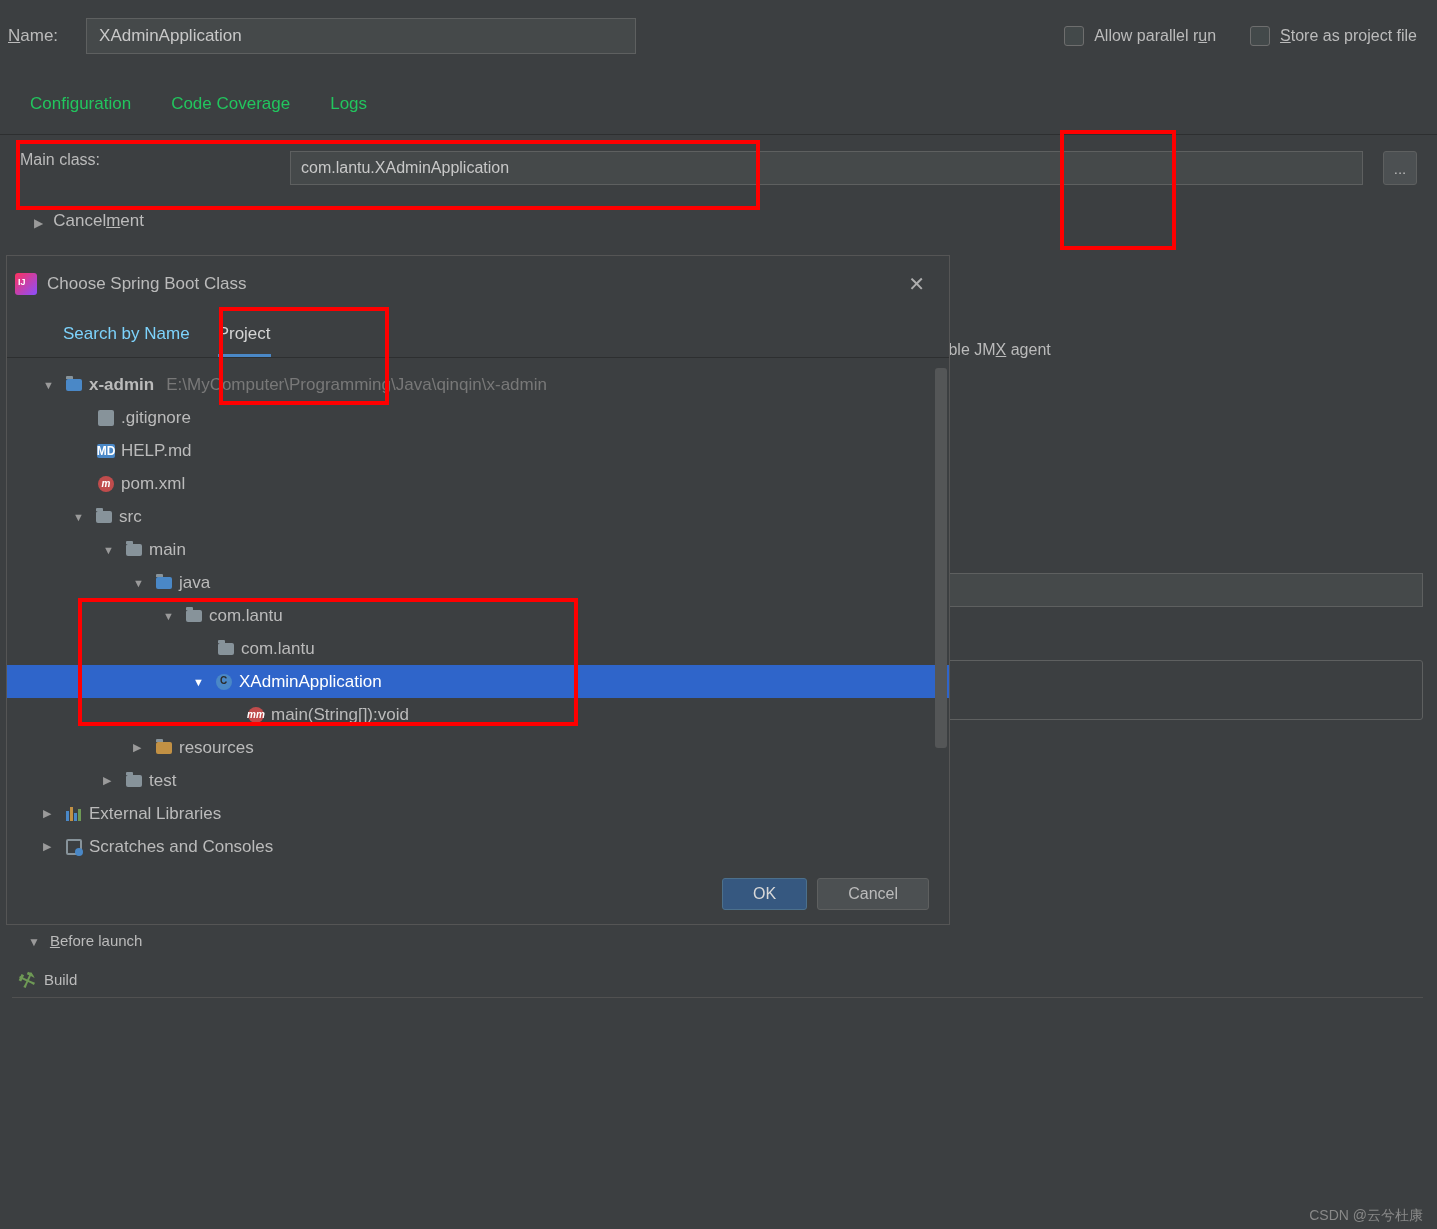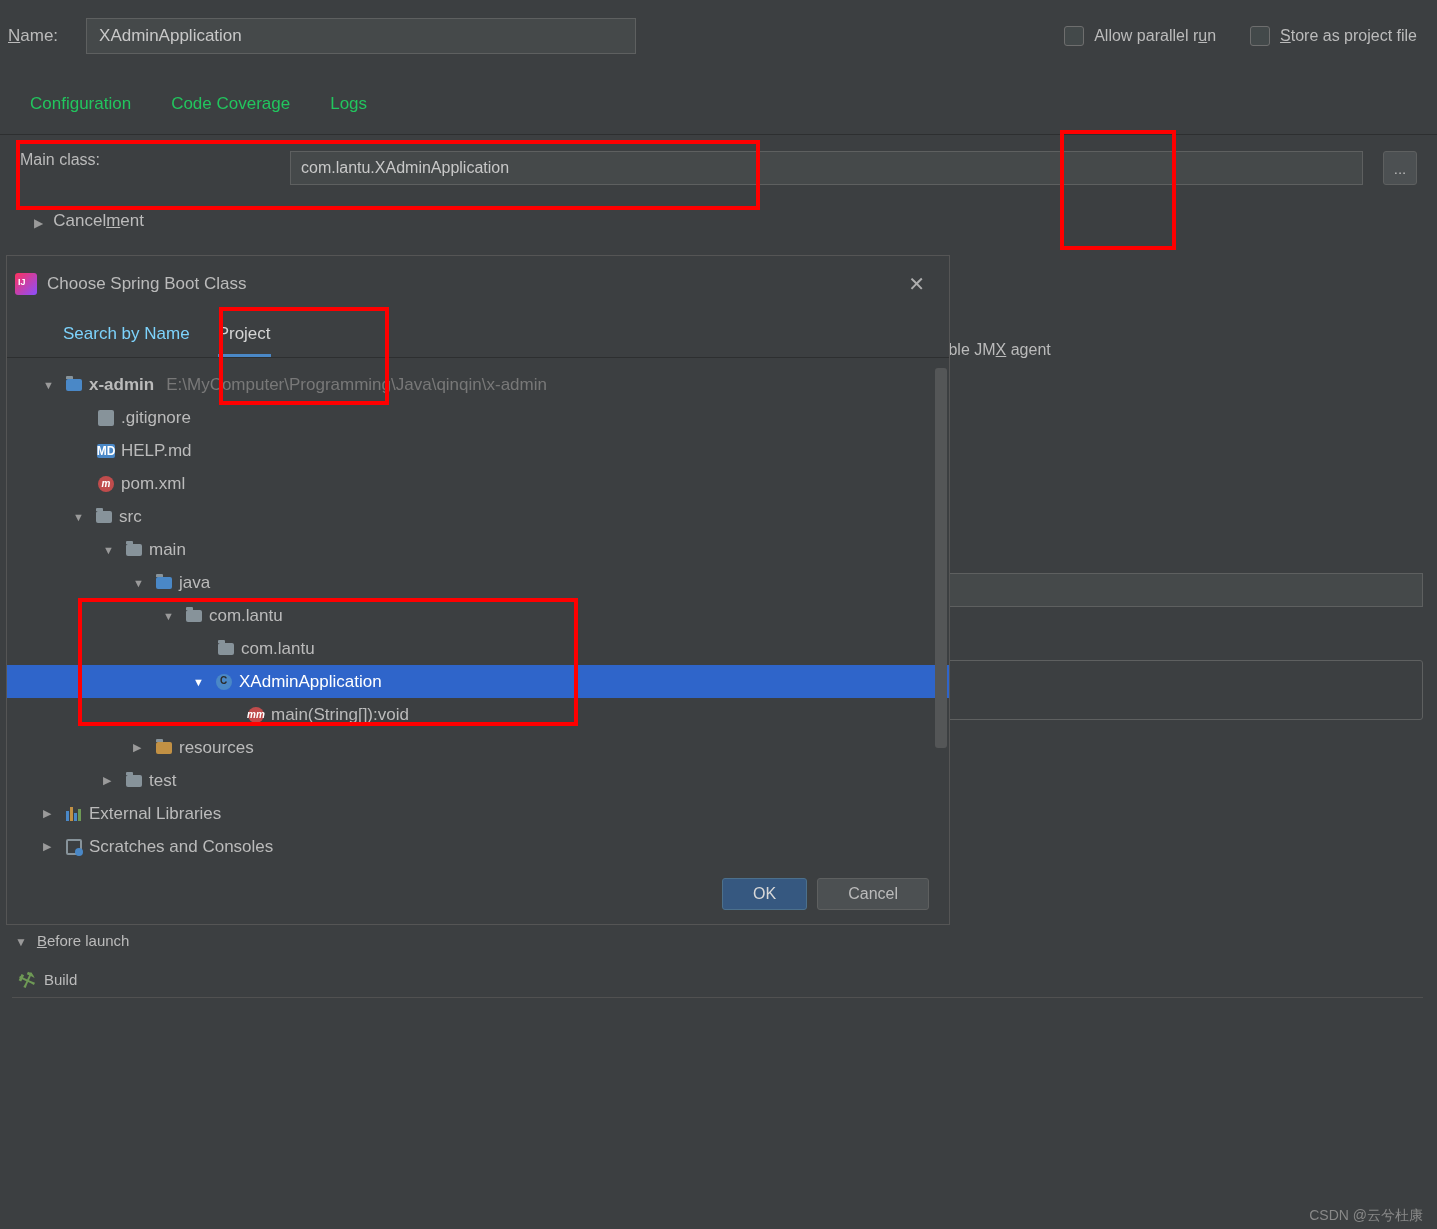--- a/index.html
+++ b/index.html
@@ -80,21 +80,21 @@
     
     .dialog-btns { display: flex; justify-content: flex-end; gap: 10px; padding: 14px 20px; }
     .btn { padding: 6px 30px; font-size: 16px; border-radius: 3px; border: 1px solid #5e6060; background: #4c5052; color: #bbbbbb; cursor: pointer; }
     .btn.primary { background: #365880; border-color: #4c708c; color: #d8d8d8; }
     
     
     .right-partial { position: absolute; left: 890px; }
     .help-circle { width: 22px; height: 22px; border: 1.5px solid #87939a; border-radius: 50%; color: #87939a; font-size: 14px; display: flex; align-items: center; justify-content: center; }
     
     
-    .before-launch { position: absolute; top: 932px; left: 15px; display: flex; align-items: center; gap: 10px; }
+    .before-launch { position: absolute; top: 932px; left: 28px; display: flex; align-items: center; gap: 10px; }
     .build-row { position: absolute; top: 962px; left: 12px; right: 14px; height: 36px; background: #3c3f41; display: flex; align-items: center; gap: 8px; padding-left: 6px; border-bottom: 1px solid #515151; }
     .hammer { color: #6e9955; font-size: 20px; transform: rotate(-20deg); }
     
     .watermark { position: absolute; bottom: 4px; right: 14px; font-size: 14px; color: #888; }
     
     .partial-input { position: absolute; left: 858px; right: 14px; height: 34px; border: 1px solid #5e6060; background: #45494a; }
     .partial-box { position: absolute; left: 870px; right: 14px; height: 60px; border: 1px solid #5e6060; background: #3c3f41; border-radius: 3px;}
   </style>
 </head>
 <body>

